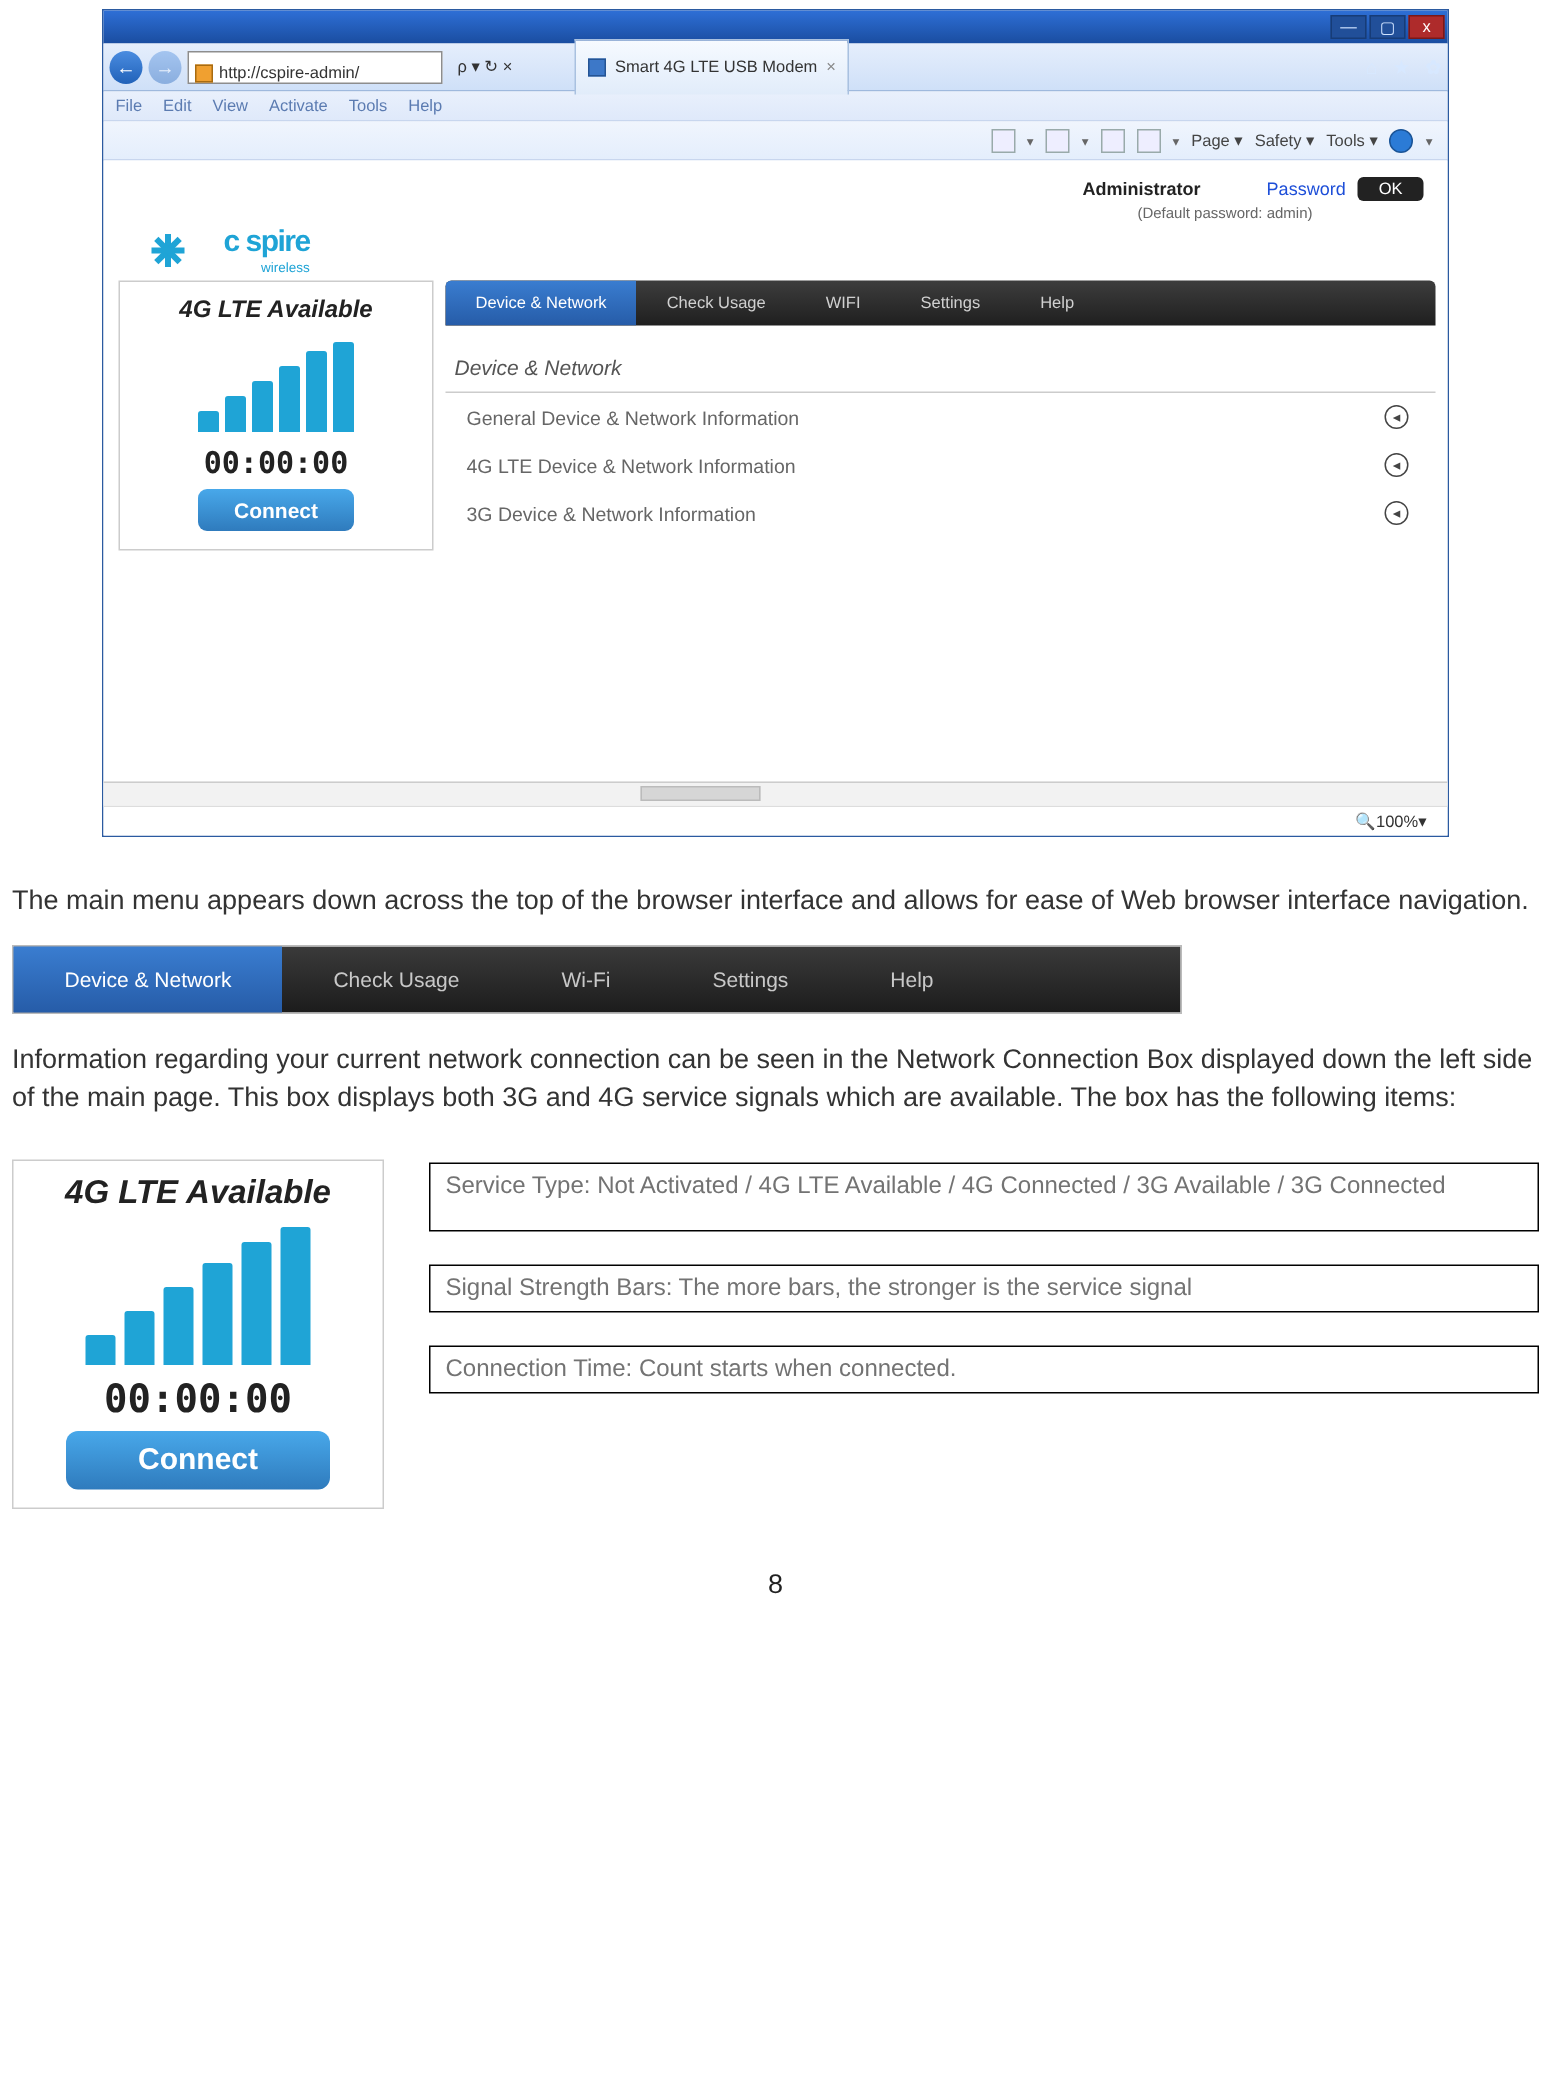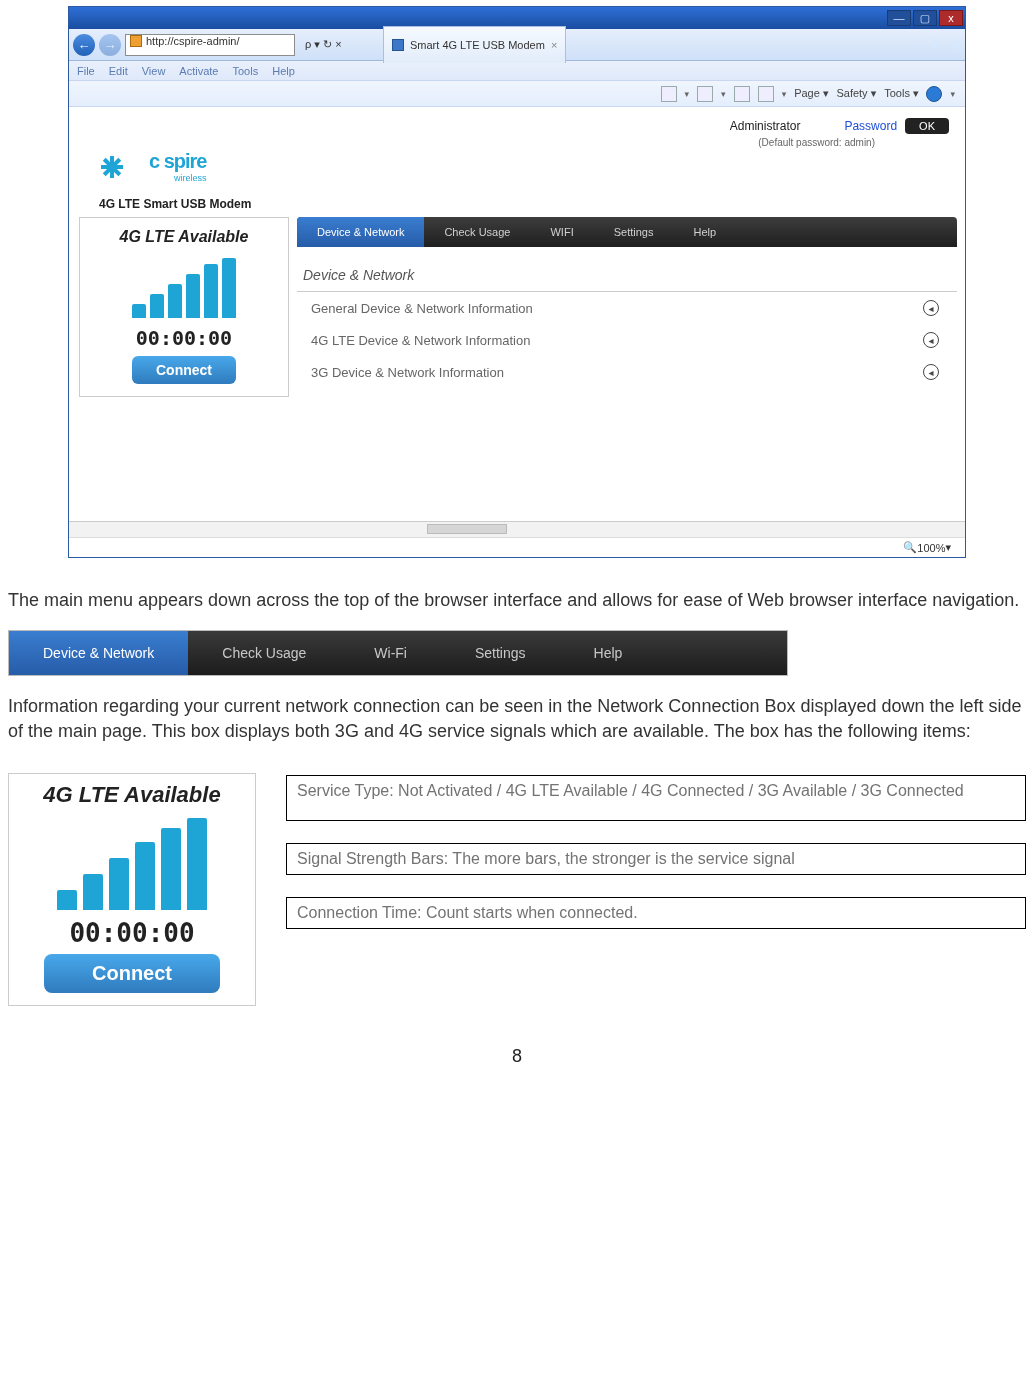--- a/index.html
+++ b/index.html
@@ -47,21 +47,21 @@
   }
   .nav-circle {
     width: 22px; height: 22px; border-radius: 50%;
     background: linear-gradient(#4a8ce0, #2162b9);
     color: #fff; display:flex; align-items:center; justify-content:center;
     font-size: 13px;
   }
   .urlbox {
     flex: 0 0 170px;
     height: 22px; background:#fff; border:1px solid #8d8d8d;
-    display:flex; align-items:flex-start; gap:4px; padding:0 4px;
+    display:flex; align-items:flex-end; gap:4px; padding:0 4px;
     font-size: 11px; color:#333;
   }
   .urlbox .shield { width:12px;height:12px;background:#f0a030;border:1px solid #a86b10;}
   .search-segment {
     flex: 0 0 80px;
     height: 22px; display:flex; align-items:center; gap:6px;
     font-size: 11px; color:#333; padding:0 6px;
   }
   .tab {
     height: 37px; background: linear-gradient(#f6faff,#e1ecfa);
@@ -89,21 +89,21 @@
   }
   .tool-icon { width:16px;height:16px; border:1px solid #9aa; background:#eef; }
   .tool-drop { font-size:9px; color:#666; }
 
   
   .pagewrap { display:flex; flex-direction:column; height: 450px; background:#fff; position:relative;}
   .admin-row {
     height: 30px; display:flex; align-items:center; justify-content:flex-end;
     gap:8px; padding: 8px 16px 0 0; font-size: 12px;
   }
-  .admin-row .lbl { font-weight:normal; }
+  .admin-row .lbl { font-weight:bold; }
   .admin-row .ph { color:#1d4ed8;margin-left:36px; }
   .ok-btn {
     background:#222; color:#fff; border:none; border-radius:4px;
     padding:2px 14px; font-size:11px;
   }
   .admin-sub { font-size: 10px; color:#666; text-align:right; padding-right:90px; }
   .brand-row {
     display:flex; align-items:center; padding: 2px 24px 4px 30px;
   }
   .brand-logo { display:flex; align-items:center; gap:24px; }
@@ -293,21 +293,20 @@
               <span></span>
               <span></span>
             </div>
           <div>
             <span class="brand-text">c spire</span>
             <span class="brand-sub">wireless</span>
           </div>
         </div>
       </div>
 
-      <div class="modem-title">4G LTE Smart USB Modem</div>
 
       <div class="main-row">
         <div>
           <div class="conn-box">
             <div class="conn-title">4G LTE Available</div>
             <div class="bars">
               <div class="b b1"></div>
                 <div class="b b2"></div>
                 <div class="b b3"></div>
               <div class="b b4"></div>

